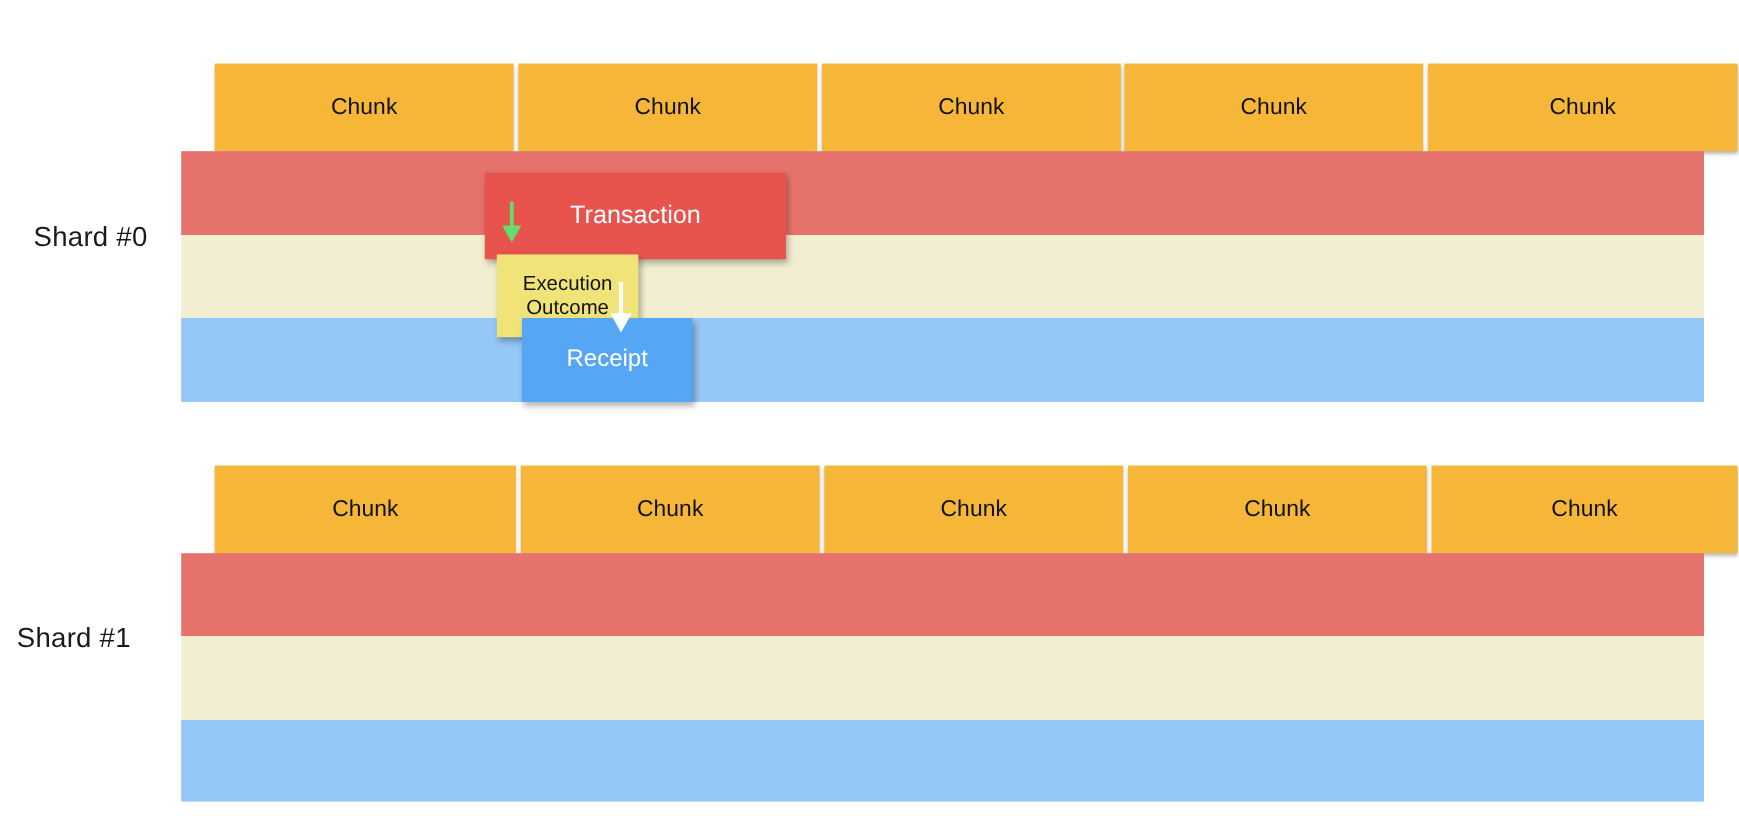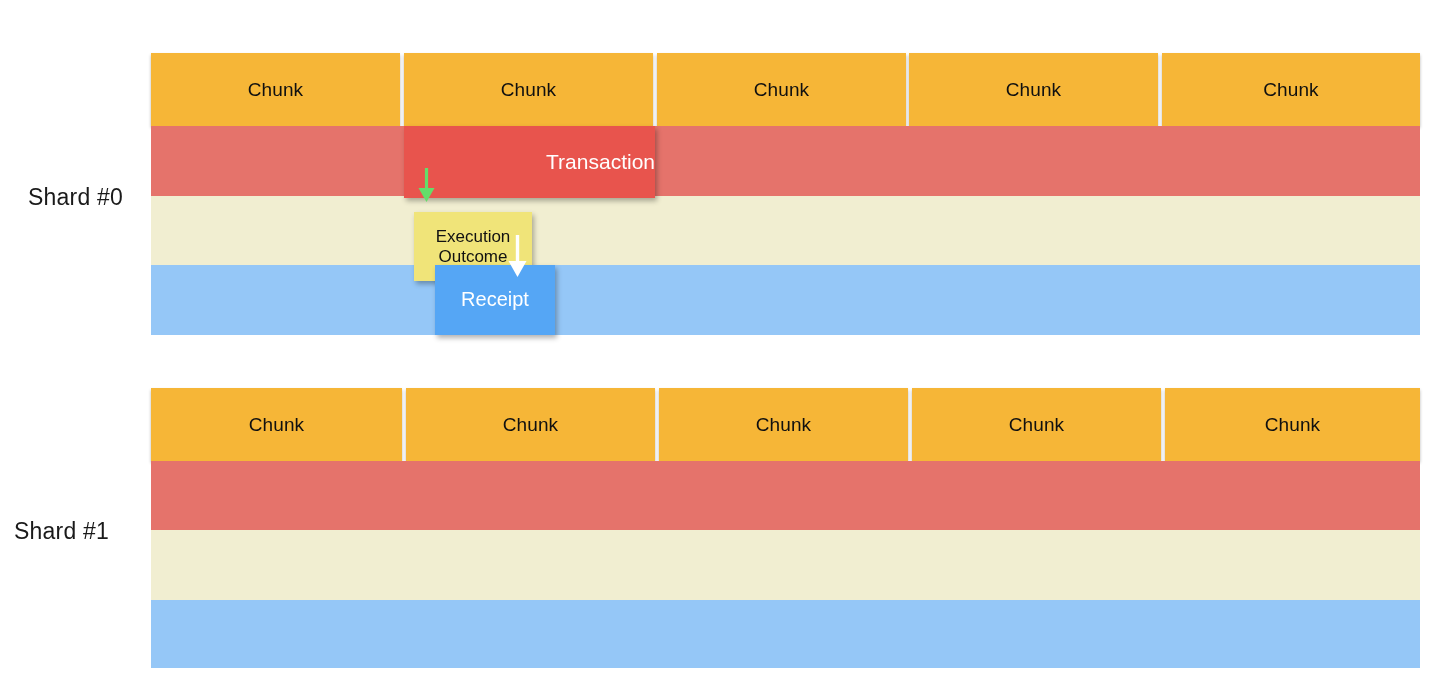--- a/index.html
+++ b/index.html
@@ -36,20 +36,21 @@
     box-sizing: border-box;
   }
   .band-orange   { background: #F6B637; }
   .band-red      { background: #E5736B; }
   .band-cream    { background: #F1EED1; }
   .band-blue     { background: #95C7F7; }
 
   
   .band-orange.chunk-cell {
     box-shadow: 0 2px 3px rgba(0,0,0,0.28);
+    margin-left: 28px;
   }
 
   .chunk-cell {
     display: flex;
     align-items: center;
     justify-content: center;
   }
   .chunk-label {
     font-size: 19px;
     color: #101010;
@@ -116,32 +117,32 @@
     <div class="band band-orange chunk-cell" style="left:1162px; top:53px; width:258px; height:73px;">
       <span class="chunk-label">Chunk</span>
     </div>
 
     <div class="band band-red" style="left:151px; top:126px; width:1269px; height:70px;"></div>
 
     <div class="band band-cream" style="left:151px; top:196px; width:1269px; height:69px;"></div>
 
     <div class="band band-blue" style="left:151px; top:265px; width:1269px; height:70px;"></div>
 
-    <div class="hl-box box-transaction" style="left:404px; top:126px; width:251px; height:72px;justify-content:flex-end;">
+    <div class="hl-box box-transaction" style="left:404px; top:144px; width:251px; height:72px;">
       <span>Transaction</span>
     </div>
 
     <div class="hl-box box-exec-outcome" style="left:414px; top:212px; width:118px; height:69px;">
       <span>
         <span>Execution</span><br>
         <span>Outcome</span>
       </span>
     </div>
 
-    <div class="hl-box box-receipt" style="left:435px; top:265px; width:120px; height:70px;">
+    <div class="hl-box box-receipt" style="left:435px; top:265px; width:142px; height:70px;">
       <span>Receipt</span>
     </div>
 
     <svg class="arrow-svg" style="left:414px; top:168px; width:26px; height:36px;" viewBox="0 0 26 36">
       <line x1="12.5" y1="0" x2="12.5" y2="24" stroke="#64DD6A" stroke-width="3.2"></line>
       <polygon points="12.5,34 4.5,20 20.5,20" fill="#64DD6A"></polygon>
     </svg>
 
     <svg class="arrow-svg" style="left:505px; top:235px; width:26px; height:44px;" viewBox="0 0 26 44">
       <line x1="12.5" y1="0" x2="12.5" y2="30" stroke="#FFFFFF" stroke-width="3.4"></line>

